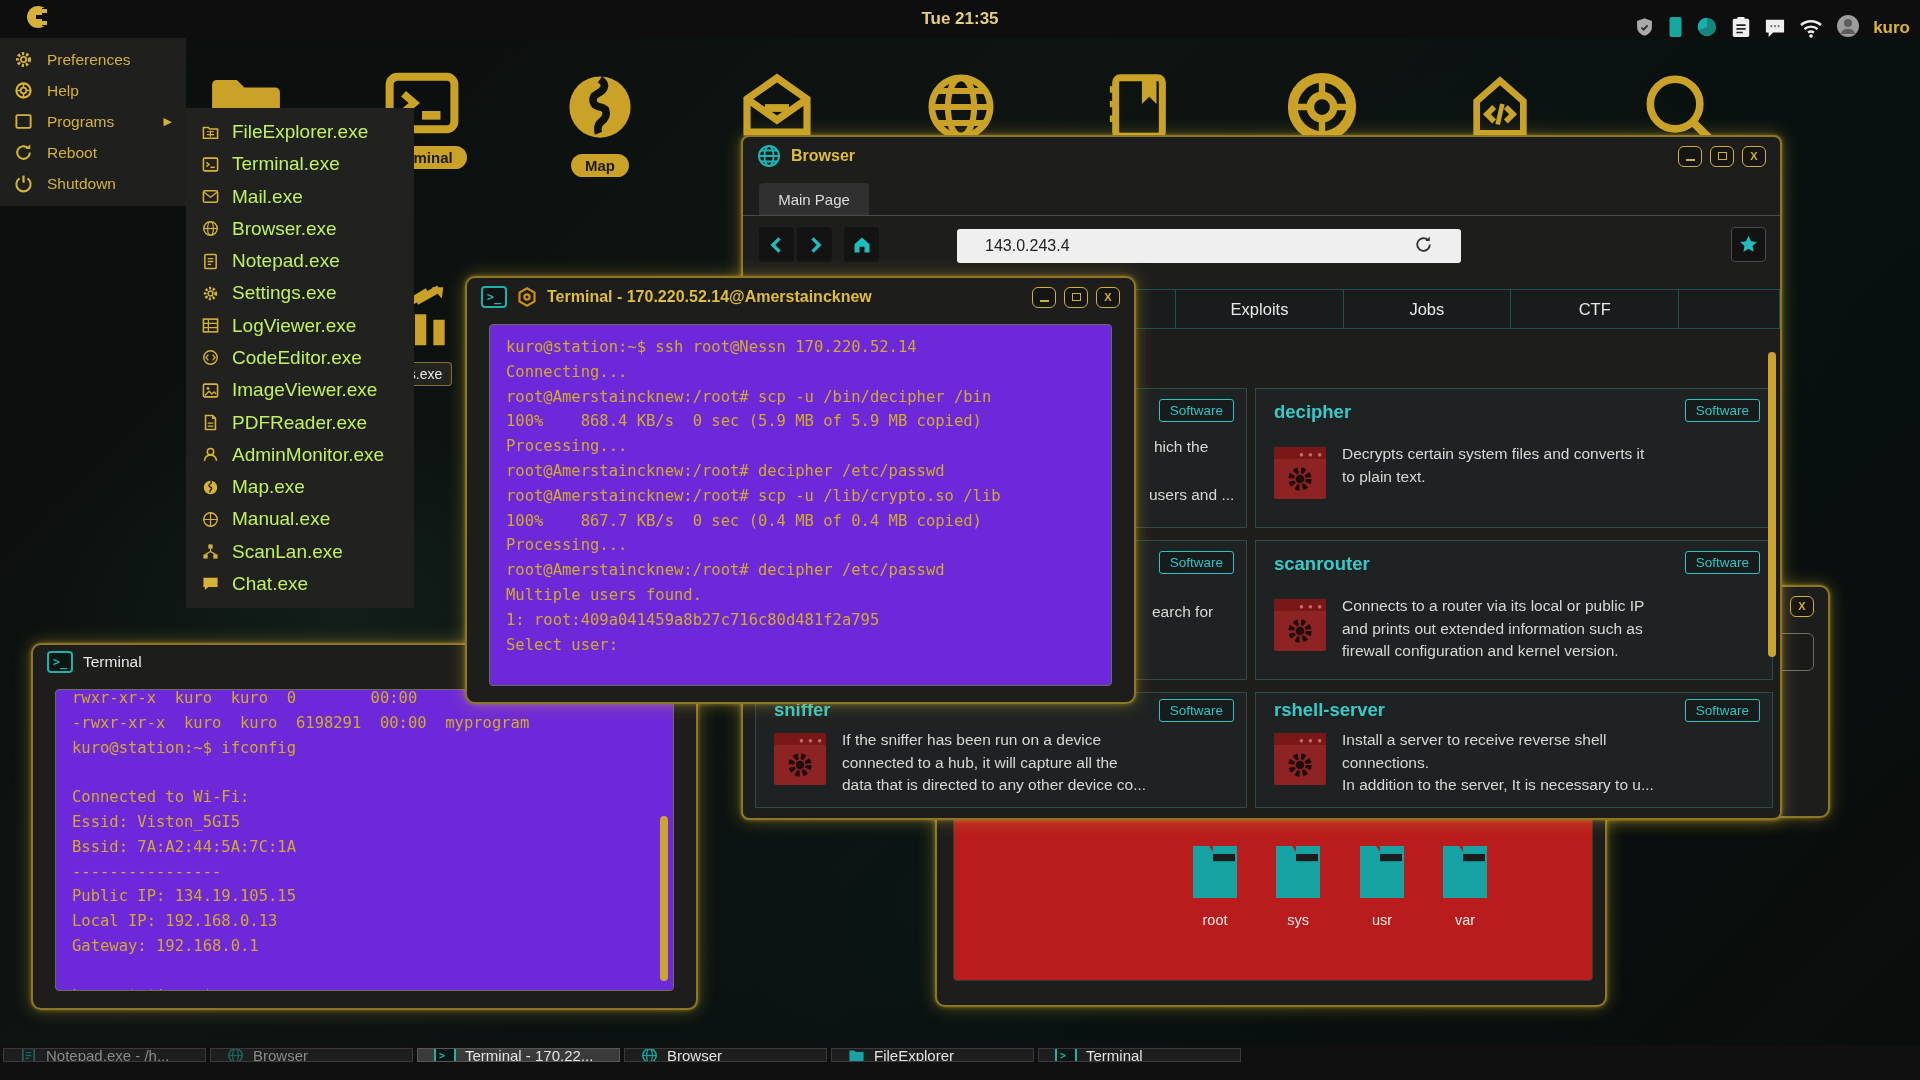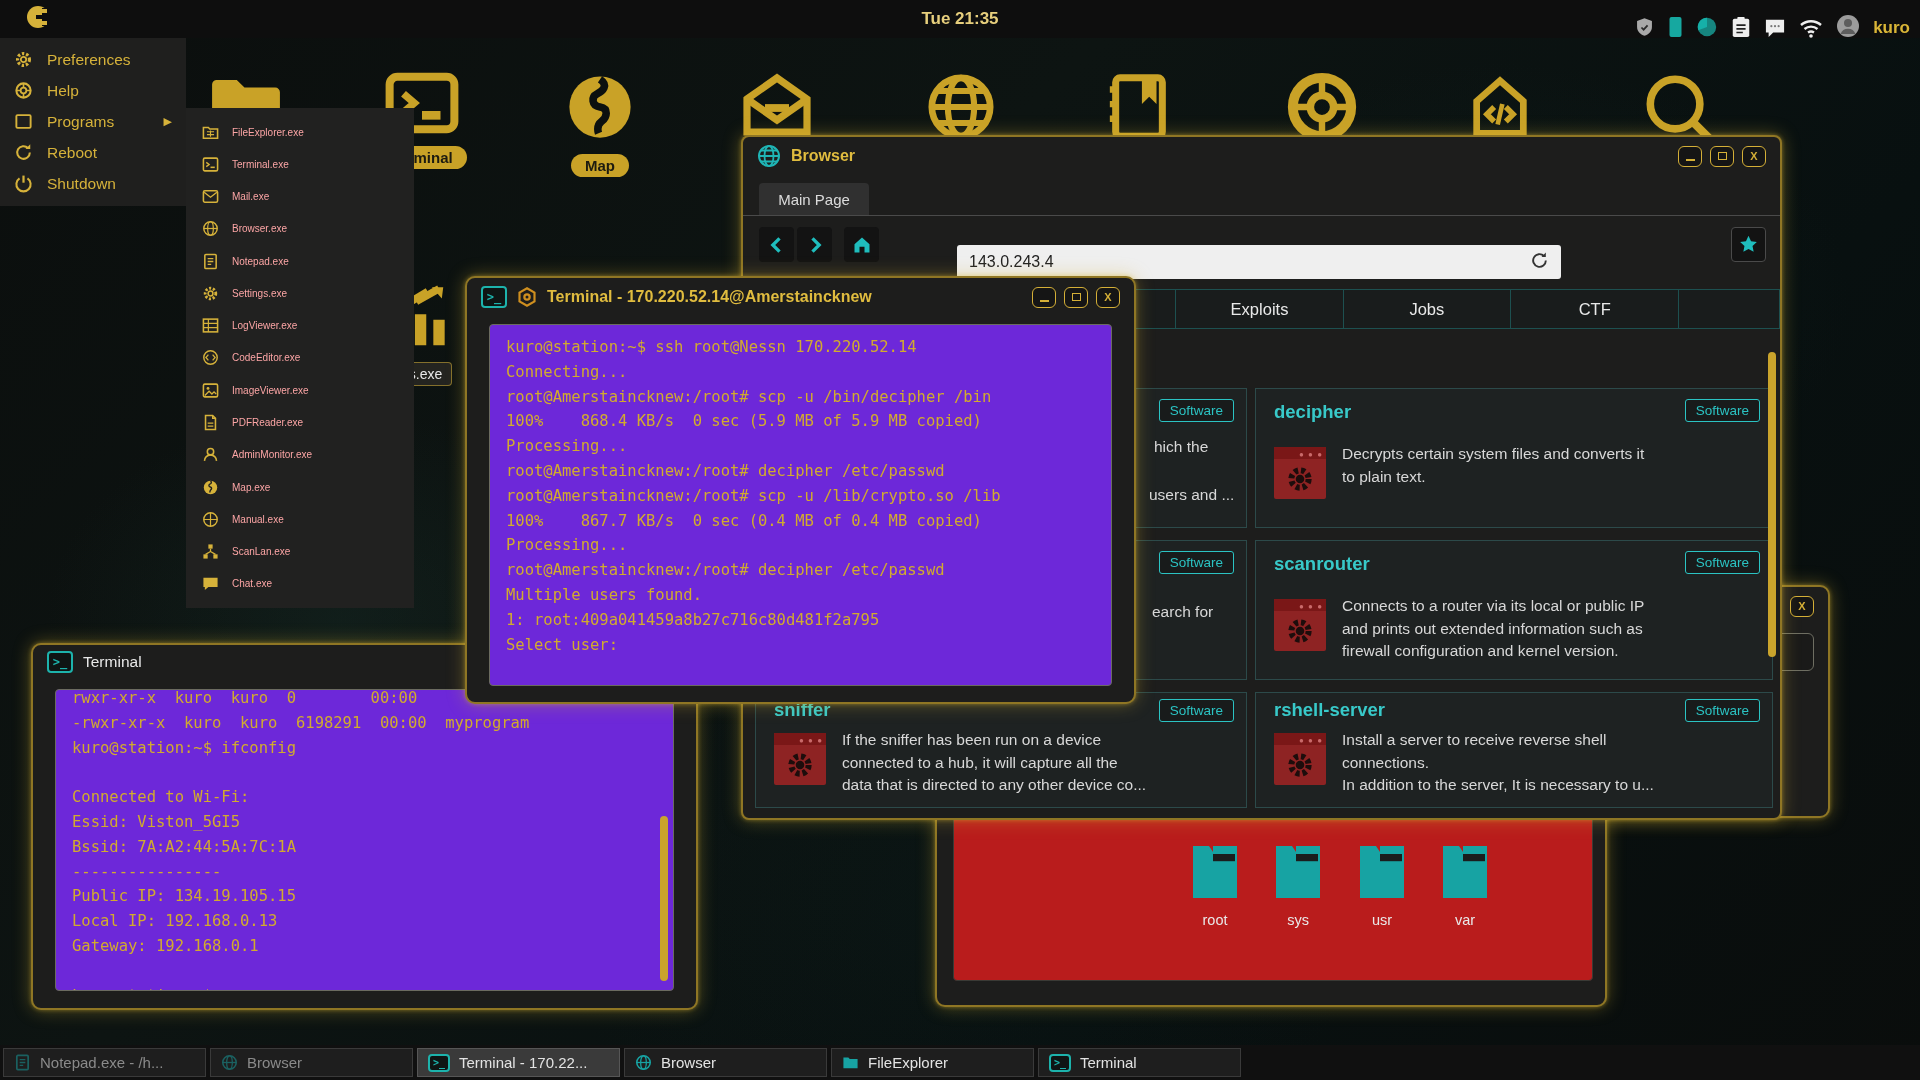--- a/index.html
+++ b/index.html
@@ -18,21 +18,21 @@
   #clock { position:absolute; left:50%; transform:translateX(-50%); color:#e7cf7d; font-size:17px; font-weight:bold; }
   #tray { position:absolute; right:10px; top:0; height:38px; display:flex; align-items:flex-end; gap:13px; }
   #username { color:#d9b537; font-size:17px; font-weight:bold; }
 
   
   #sysmenu { position:absolute; left:0; top:38px; width:186px; height:168px; background:#1f1f1e; z-index:38; padding:6px 0; }
   .sm-item { display:flex; align-items:center; gap:14px; height:31px; padding:0 14px; color:#d6b23a; font-size:15.5px; }
   .sm-arrow { margin-left:auto; font-size:11px; color:#d6b23a; }
   #progmenu { position:absolute; left:186px; top:108px; width:228px; height:500px; background:#212120; z-index:38; padding:8px 0;
     display:flex; flex-direction:column; justify-content:space-around; }
-  .pm-item { display:flex; align-items:center; gap:13px; padding:0 16px; color:#fca5a5; font-size:10px; height:31px; }
+  .pm-item { display:flex; align-items:center; gap:13px; padding:0 16px; color:#bef264; font-size:19px; height:31px; }
 
   
   .dicon { position:absolute; width:96px; text-align:center; z-index:1; }
   .dpill { margin:8px auto 0; display:inline-block; background:#c9a227; color:#1d1b10; font-weight:bold;
     font-size:15px; padding:3px 14px; border-radius:13px; white-space:nowrap; }
   .dpill-dark { margin-top:6px; display:inline-block; background:#242420; color:#e8e8e8; font-size:14px;
     padding:3px 9px; border-radius:4px; border:1px solid rgba(212,175,55,.55); white-space:nowrap; }
 
   
   .win { position:absolute; background:#1d1d1c; border:2px solid rgba(205,166,42,.65); border-radius:10px;
@@ -52,22 +52,22 @@
     display:flex; align-items:center; justify-content:center; background:#0f1514; }
   .scrollthumb { position:absolute; width:8px; background:#caa42c; border-radius:4px; }
 
   
   #browser { left:741px; top:135px; width:1041px; height:685px; z-index:10; overflow:hidden; border-radius:8px; }
   .tab { position:absolute; left:16px; top:46px; width:110px; height:32px; background:#303030; border-radius:4px 4px 0 0;
     color:#dcdcdc; font-size:15px; display:flex; align-items:center; justify-content:center; }
   .tabline { position:absolute; left:0; top:78px; width:100%; height:1px; background:#4a4a4a; }
   .navbtn { position:absolute; top:90px; width:35px; height:35px; background:#131313; border-radius:4px;
     display:flex; align-items:center; justify-content:center; }
-  .addr { position:absolute; left:214px; top:108px; width:604px; height:34px; background:#efefef; border-radius:3px;
-    color:#222; font-size:16px; display:flex; align-items:center; padding:0 12px; }
+  .addr { position:absolute; left:214px; top:92px; width:504px; height:34px; background:#efefef; border-radius:3px;
+    color:#222; font-size:16px; display:flex; align-items:center; padding:0 28px; }
   .addr-reload { margin-left:auto; }
   #starbtn { position:absolute; right:14px; top:90px; width:35px; height:35px; background:#131313;
     border:1px solid #4a4a4a; border-radius:4px; display:flex; align-items:center; justify-content:center; }
   .tabstrip { position:absolute; left:0; top:152px; width:100%; height:40px; display:flex; }
   .tscell { border:1px solid #1d5050; border-left-width:0; background:#191c1c; color:#e9e9e9; font-size:16.5px;
     display:flex; align-items:center; justify-content:center; }
   .tscell:first-child { border-left-width:1px; }
   .card { position:absolute; background:#1e2222; border:1px solid #2c4a4a; }
   .card-title { position:absolute; left:18px; top:12px; color:#38c9c9; font-size:18.5px; font-weight:bold; }
   .badge { position:absolute; right:12px; top:10px; border:1.5px solid #2bc3c3; color:#2bc3c3; font-size:13.5px;
@@ -87,22 +87,22 @@
   .folder { position:absolute; width:84px; text-align:center; }
   .folder .flabel { display:block; margin-top:10px; color:#e9e9e9; font-size:14.5px; font-family:"Liberation Sans",sans-serif; }
   #bgwindow { left:1580px; top:585px; width:250px; height:233px; z-index:2; }
 
   
   #term-local { left:31px; top:643px; width:667px; height:367px; z-index:5; }
   #term-remote { left:465px; top:276px; width:671px; height:428px; z-index:12; }
 
   
   #taskbar { position:absolute; left:0; bottom:0; width:1920px; height:35px; background:#101010; z-index:40; }
-  .tb-item { position:absolute; top:3px; height:29px; width:203px; background:#1e1e1e; border:1px solid #3a3a3a;
-    display:flex; align-items:center; gap:9px; padding:0 10px; font-size:15px; color:#e3e3e3; overflow:hidden; white-space:nowrap; }
+  .tb-item { position:absolute; top:3px; height:14px; width:203px; background:#1e1e1e; border:1px solid #3a3a3a;
+    display:flex; align-items:center; gap:9px; padding:0 16px; font-size:15px; color:#e3e3e3; overflow:hidden; white-space:nowrap; }
   .tb-item.dim { color:#8a8a8a; } .tb-item.dim svg { opacity:.5; }
   .tb-item.active { background:#3a3a3a; border-color:#565656; }
 </style>
 </head>
 <body>
 
 <div id="desktop">
 
   <div class="dicon" style="left:198px; top:72px;">
     <svg width="74" height="62" viewBox="0 0 24 20">

